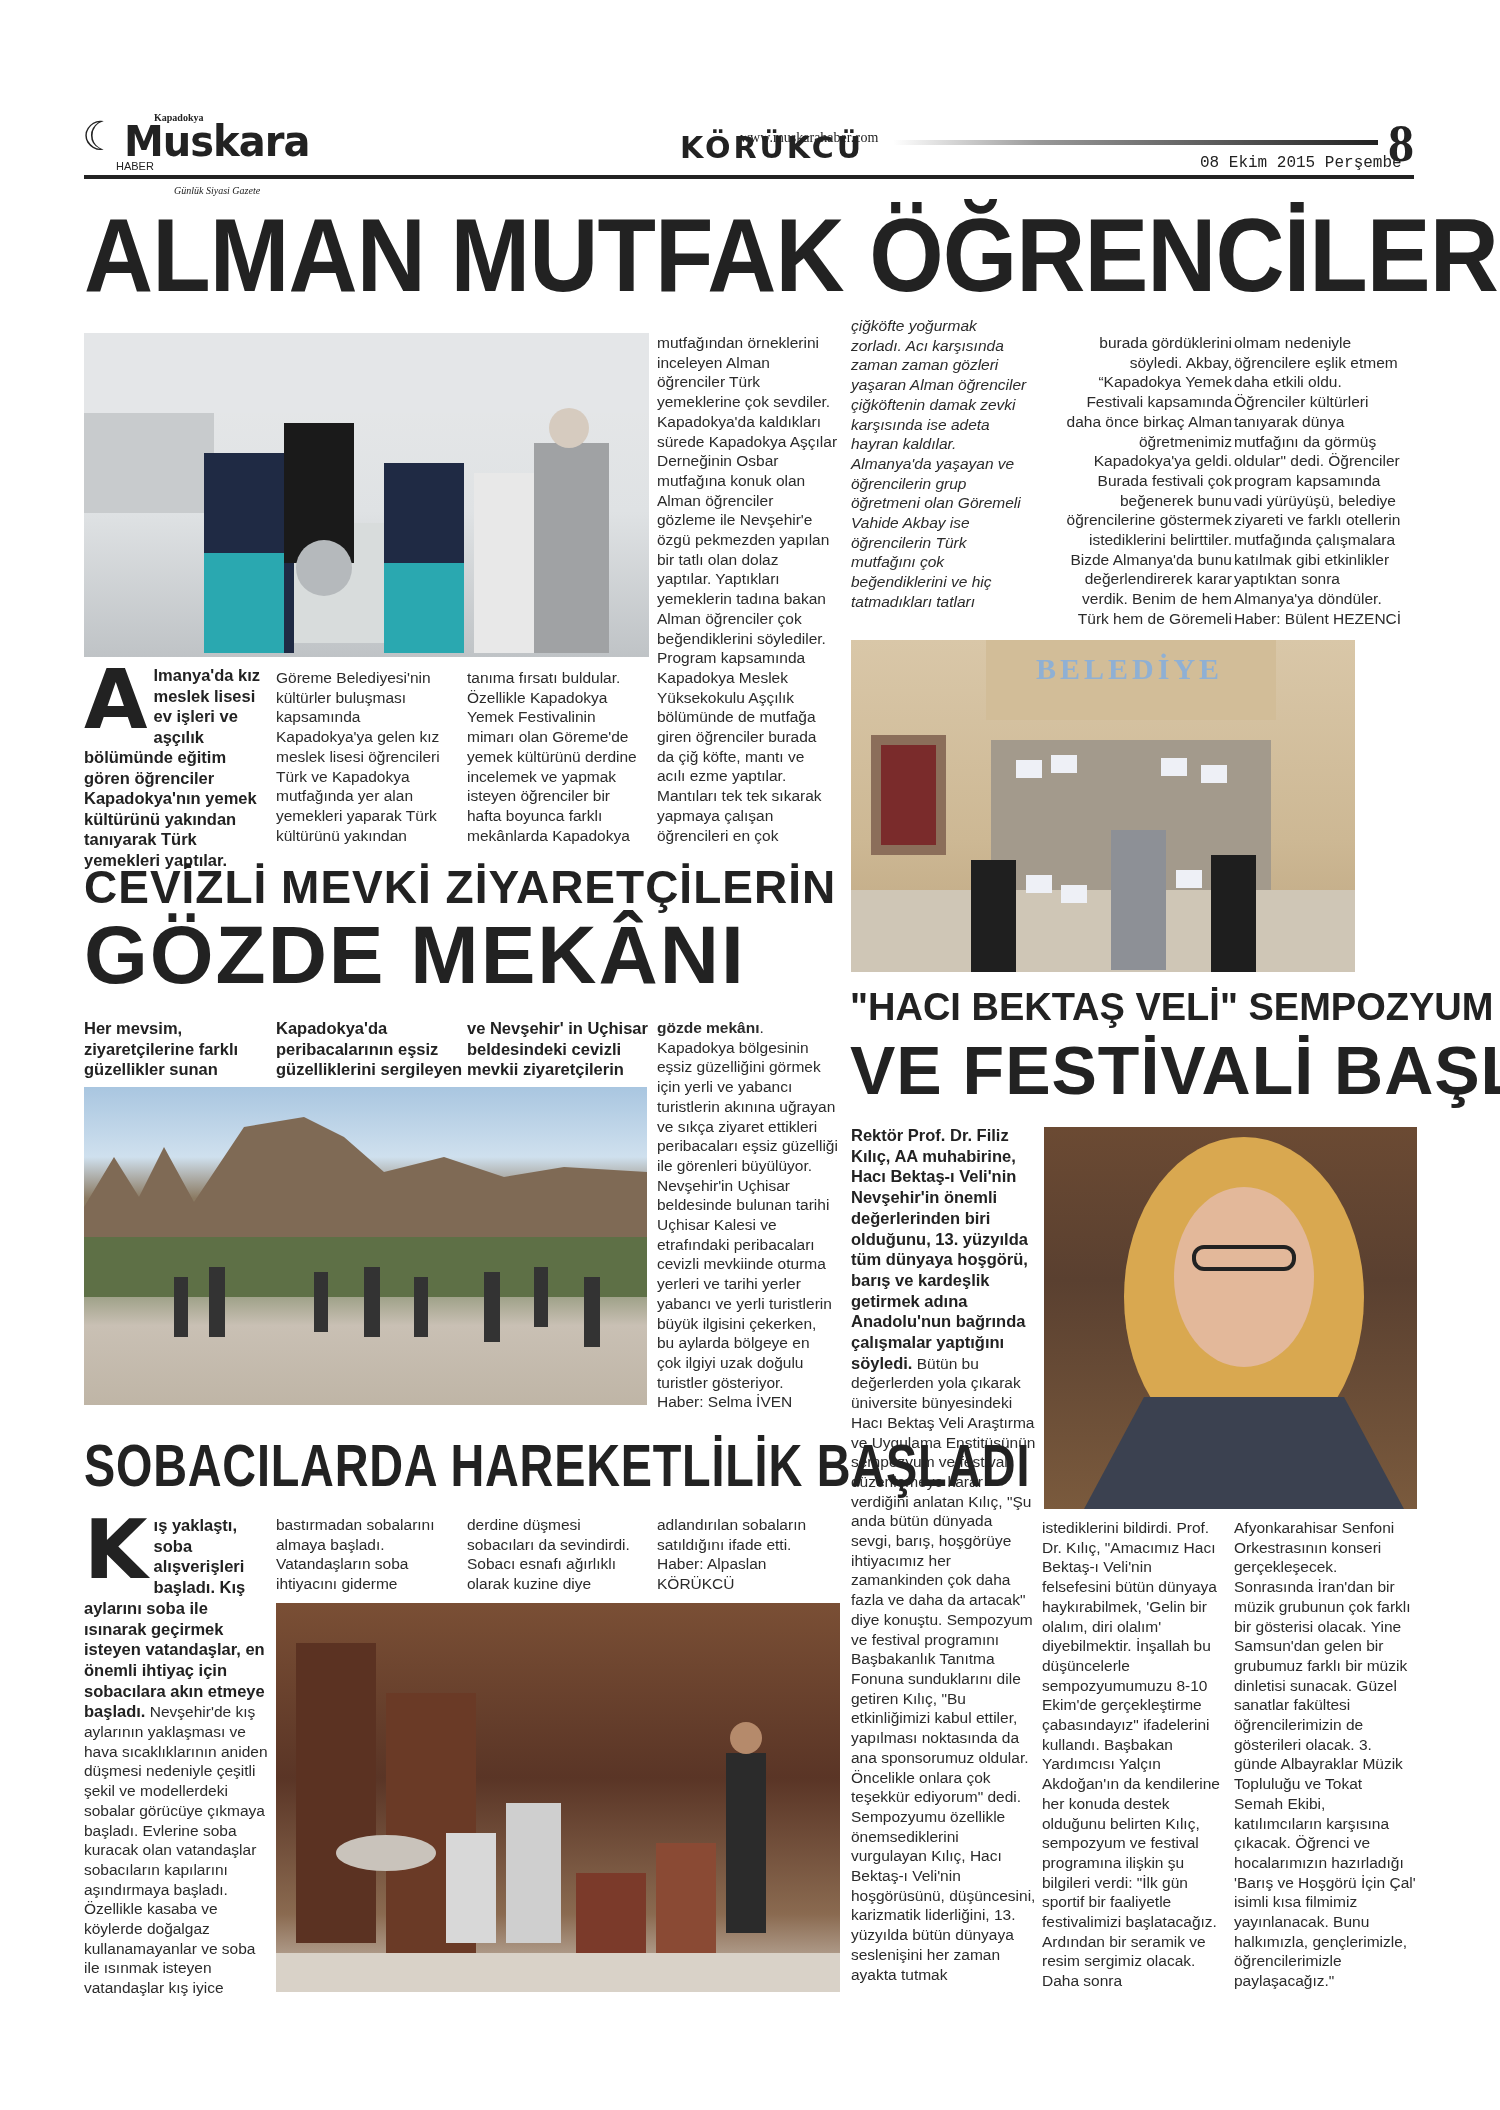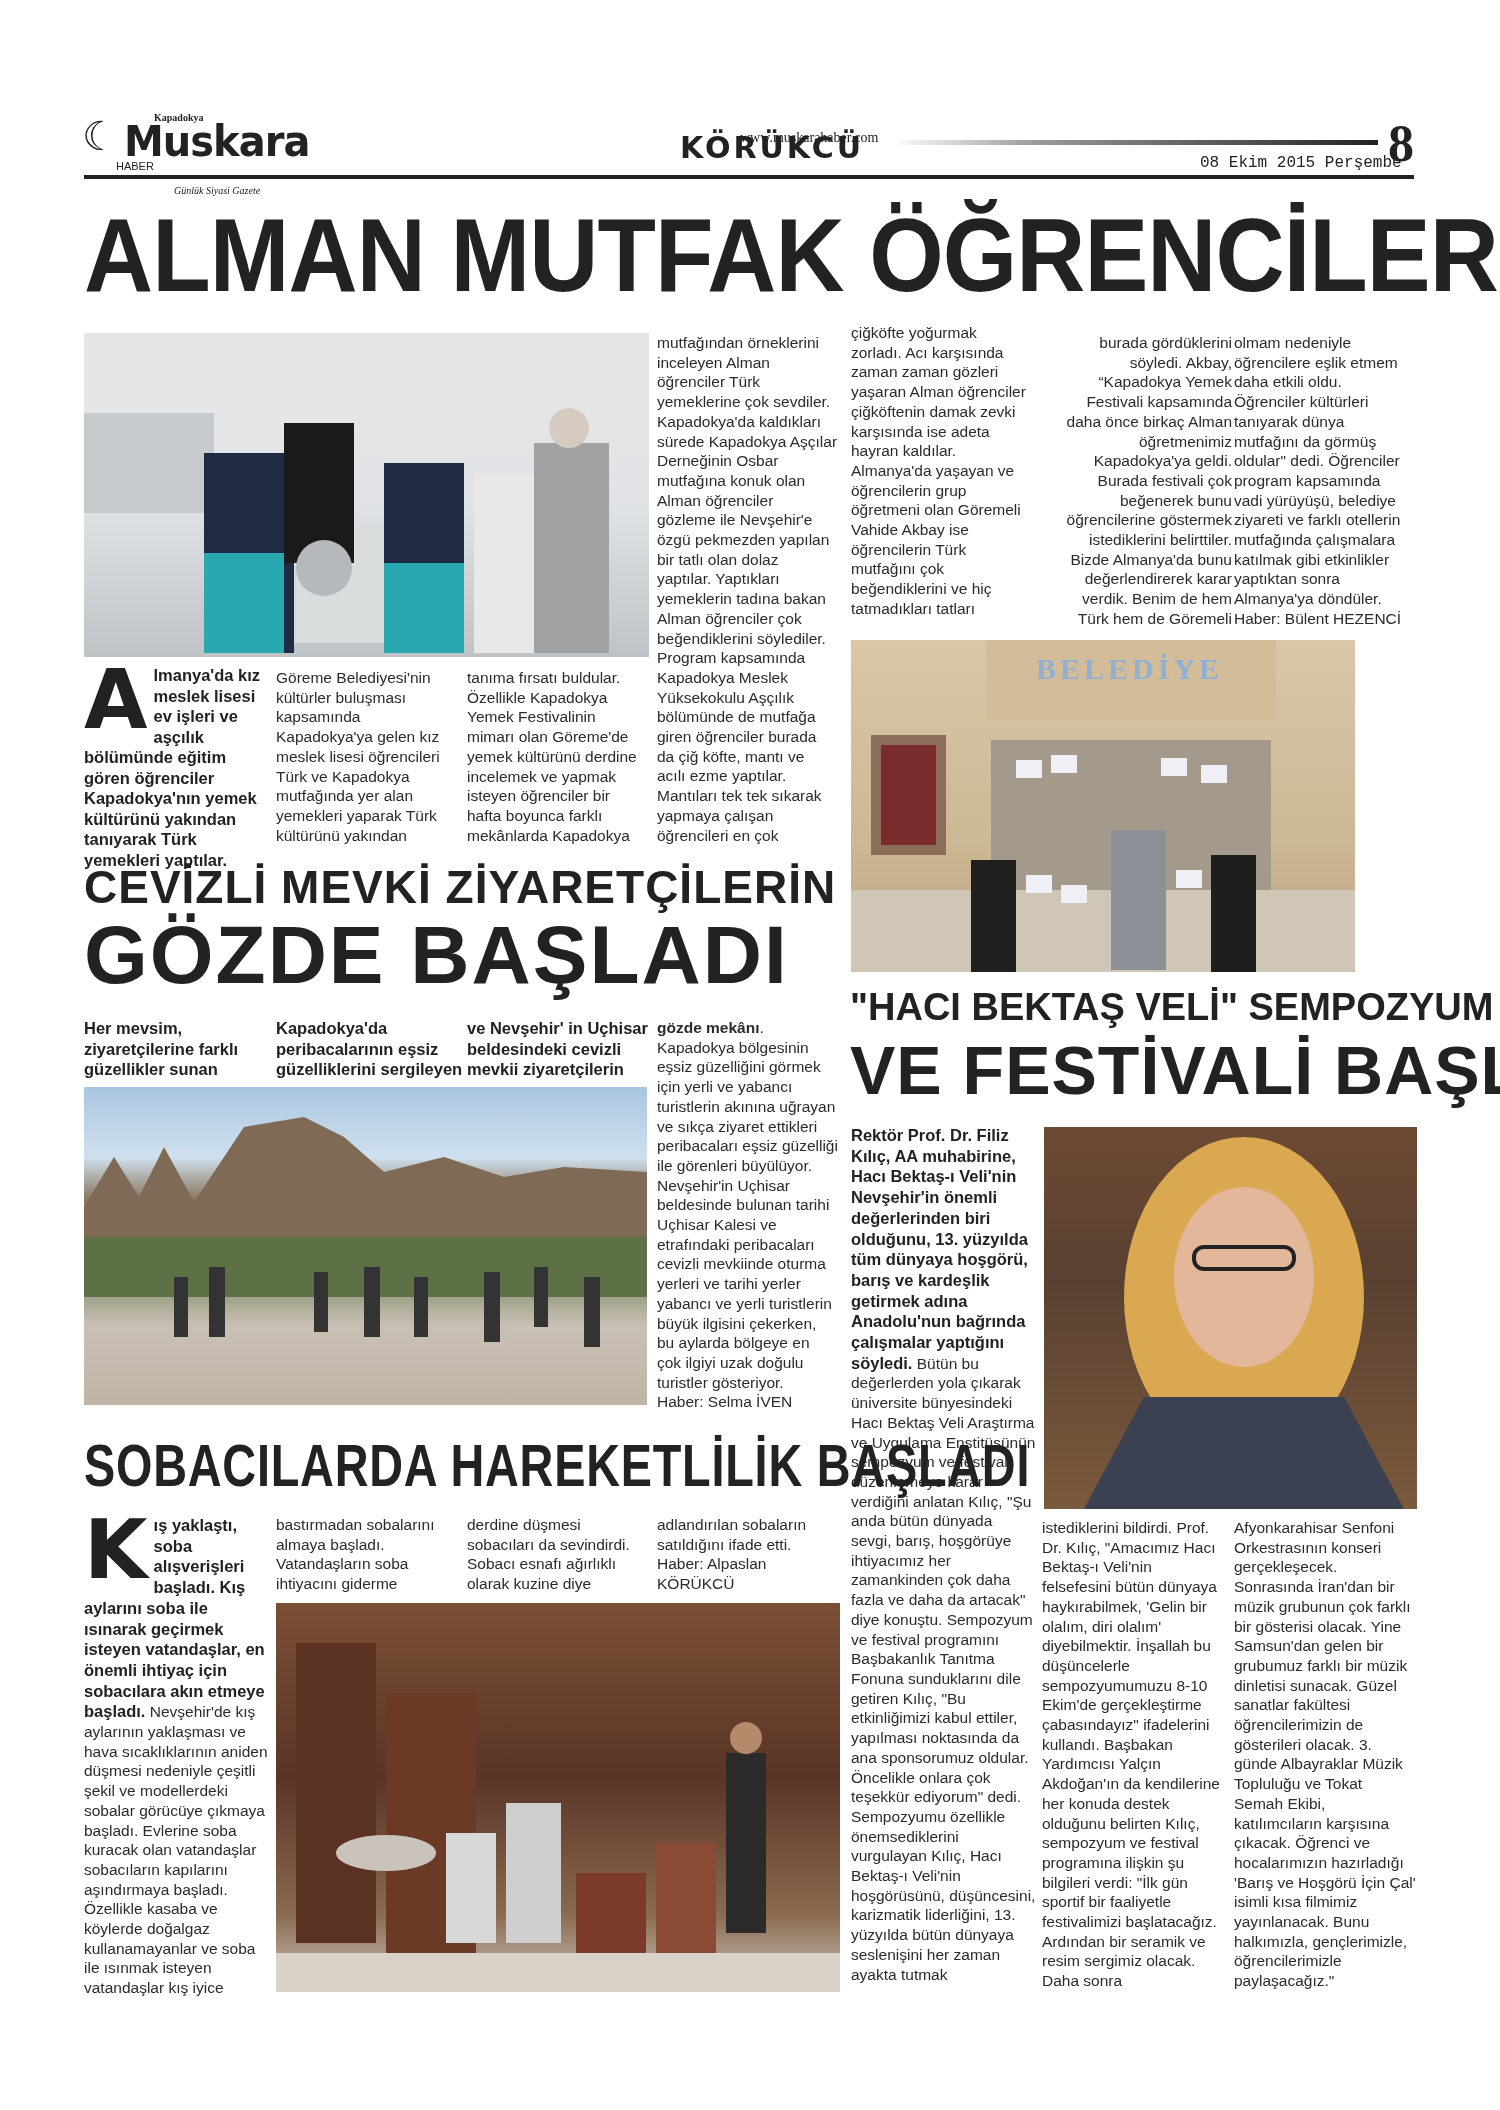--- a/index.html
+++ b/index.html
@@ -113,21 +113,21 @@
 Program kapsamında
 Kapadokya Meslek
 Yüksekokulu Aşçılık
 bölümünde de mutfağa
 giren öğrenciler burada
 da çiğ köfte, mantı ve
 acılı ezme yaptılar.
 Mantıları tek tek sıkarak
 yapmaya çalışan
 öğrencileri en çok</div>
-<div class="abs col" style="left:851px;top:323px;width:190px;">çiğköfte yoğurmak
+<div class="abs col" style="left:851px;top:316px;width:190px;font-style:italic;">çiğköfte yoğurmak
 zorladı. Acı karşısında
 zaman zaman gözleri
 yaşaran Alman öğrenciler
 çiğköftenin damak zevki
 karşısında ise adeta
 hayran kaldılar.
 Almanya'da yaşayan ve
 öğrencilerin grup
 öğretmeni olan Göremeli
 Vahide Akbay ise
@@ -184,21 +184,21 @@
         <rect x="365" y="240" width="26" height="18"></rect>
     </g>
     <rect x="260" y="190" width="55" height="140" fill="#8d9096"></rect>
     <rect x="120" y="220" width="45" height="112" fill="#1f1f1f"></rect>
     <rect x="360" y="215" width="45" height="117" fill="#1e1e1e"></rect>
   </svg>
   <div style="position:absolute;left:185px;top:12px;font-family:'Liberation Serif',serif;font-weight:bold;font-size:30px;letter-spacing:4px;color:#8fb0d4;">BELEDİYE</div>
 </div>
 
 <div class="abs h-cevizli">CEVİZLİ MEVKİ ZİYARETÇİLERİN</div>
-<div class="abs h-gozde">GÖZDE BAŞLADI</div>
+<div class="abs h-gozde">GÖZDE MEKÂNI</div>
 <div class="abs col lead" style="left:84px;top:1018px;width:180px;">Her mevsim,
 ziyaretçilerine farklı
 güzellikler sunan</div>
 <div class="abs col lead" style="left:276px;top:1018px;width:190px;">Kapadokya'da
 peribacalarının eşsiz
 güzelliklerini sergileyen</div>
 <div class="abs col lead" style="left:467px;top:1018px;width:190px;">ve Nevşehir' in Uçhisar
 beldesindeki cevizli
 mevkii ziyaretçilerin</div>
 <div class="abs col" style="left:657px;top:1018px;width:190px;"><b>gözde mekânı</b><span>.

